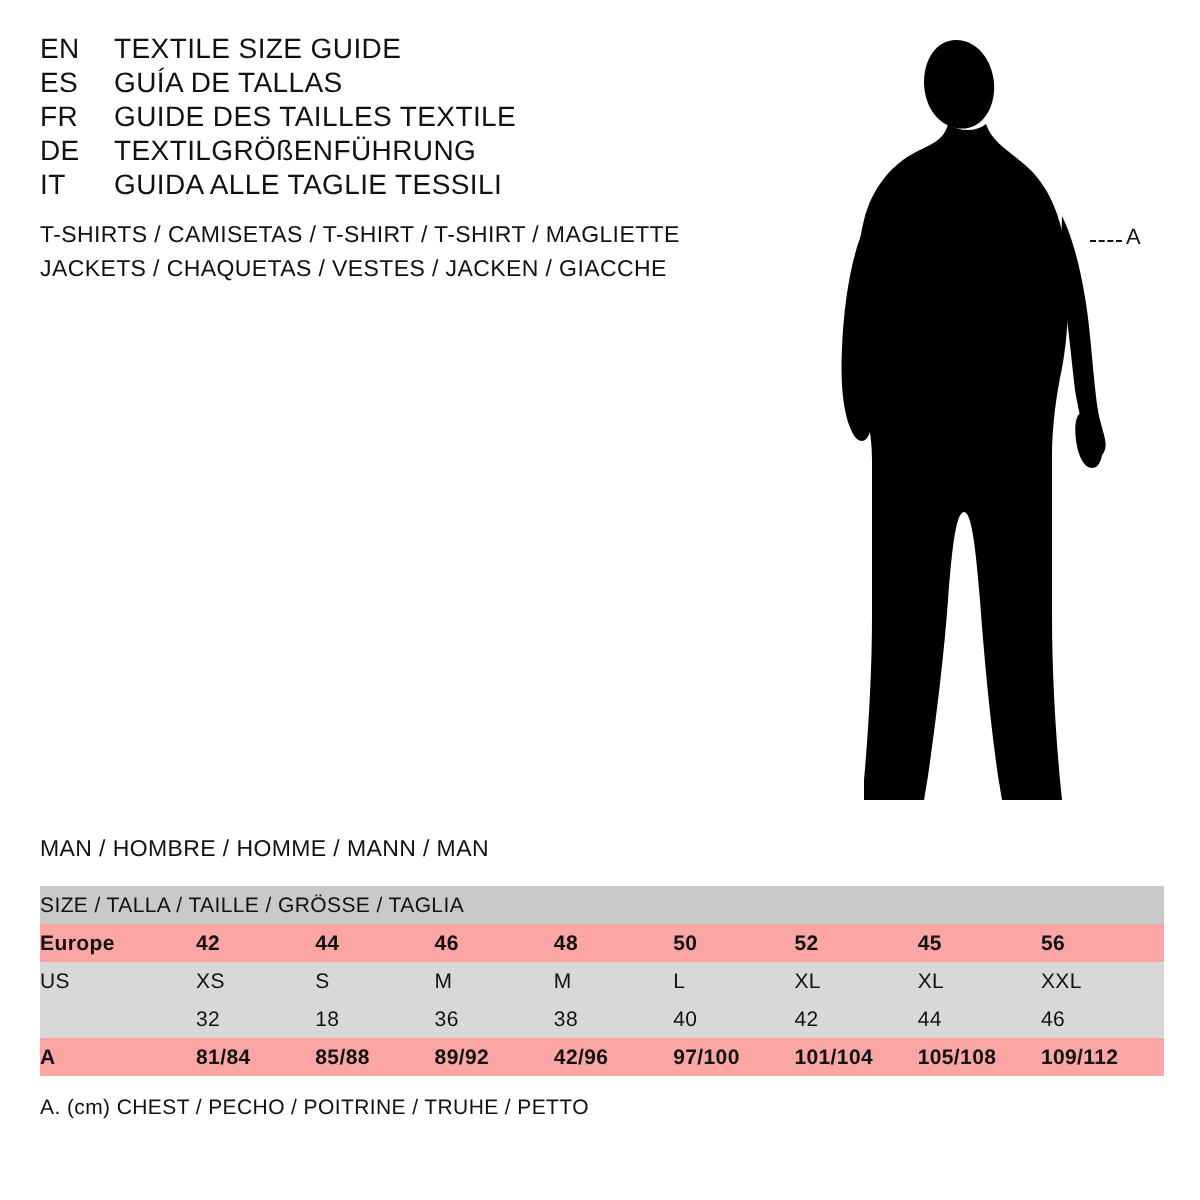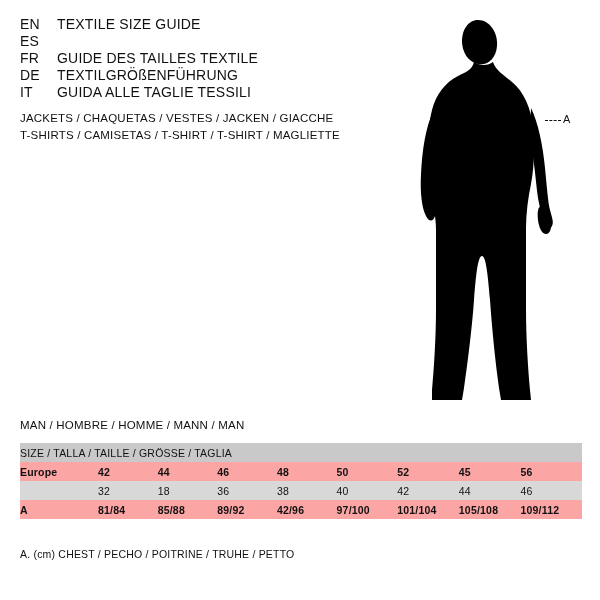--- a/index.html
+++ b/index.html
@@ -151,38 +151,39 @@
 
 <div class="page">
 
   <div class="lang-block">
     <div class="lang-row">
       <span class="lang-code">EN</span>
       <span class="lang-text">TEXTILE SIZE GUIDE</span>
     </div>
     <div class="lang-row">
       <span class="lang-code">ES</span>
+      <span class="lang-text">GUÍA DE TALLAS</span>
     </div>
     <div class="lang-row">
       <span class="lang-code">FR</span>
       <span class="lang-text">GUIDE DES TAILLES TEXTILE</span>
     </div>
     <div class="lang-row">
       <span class="lang-code">DE</span>
       <span class="lang-text">TEXTILGRÖßENFÜHRUNG</span>
     </div>
     <div class="lang-row">
       <span class="lang-code">IT</span>
       <span class="lang-text">GUIDA ALLE TAGLIE TESSILI</span>
     </div>
   </div>
 
   <div class="category-block">
+    <div class="category-line">T-SHIRTS / CAMISETAS / T-SHIRT / T-SHIRT / MAGLIETTE</div>
     <div class="category-line">JACKETS / CHAQUETAS / VESTES / JACKEN / GIACCHE</div>
-    <div class="category-line">T-SHIRTS / CAMISETAS / T-SHIRT / T-SHIRT / MAGLIETTE</div>
   </div>
 
   <div class="figure-wrap">
     <svg class="figure-svg" width="200" height="400" viewBox="0 0 200 400">
       <g fill="#000000">
 
         <path d="M78,12 C68,12 62,22 62,33 C62,44 68,54 78,56 C88,58 96,50 97,38 C98,25 90,12 78,12 Z"></path>
 
         <path d="M74,54
                  C72,62 66,64 58,68
@@ -229,20 +230,31 @@
           <td class="c-val">42</td>
           <td class="c-val">44</td>
           <td class="c-val">46</td>
           <td class="c-val">48</td>
           <td class="c-val">50</td>
           <td class="c-val">52</td>
           <td class="c-val">45</td>
           <td class="c-val">56</td>
         </tr>
         <tr class="row-alt">
+          <td class="c-label">US</td>
+          <td class="c-val">XS</td>
+          <td class="c-val">S</td>
+          <td class="c-val">M</td>
+          <td class="c-val">M</td>
+          <td class="c-val">L</td>
+          <td class="c-val">XL</td>
+          <td class="c-val">XL</td>
+          <td class="c-val">XXL</td>
+        </tr>
+        <tr class="row-alt">
           <td class="c-label"></td>
           <td class="c-val">32</td>
           <td class="c-val">18</td>
           <td class="c-val">36</td>
           <td class="c-val">38</td>
           <td class="c-val">40</td>
           <td class="c-val">42</td>
           <td class="c-val">44</td>
           <td class="c-val">46</td>
         </tr>

